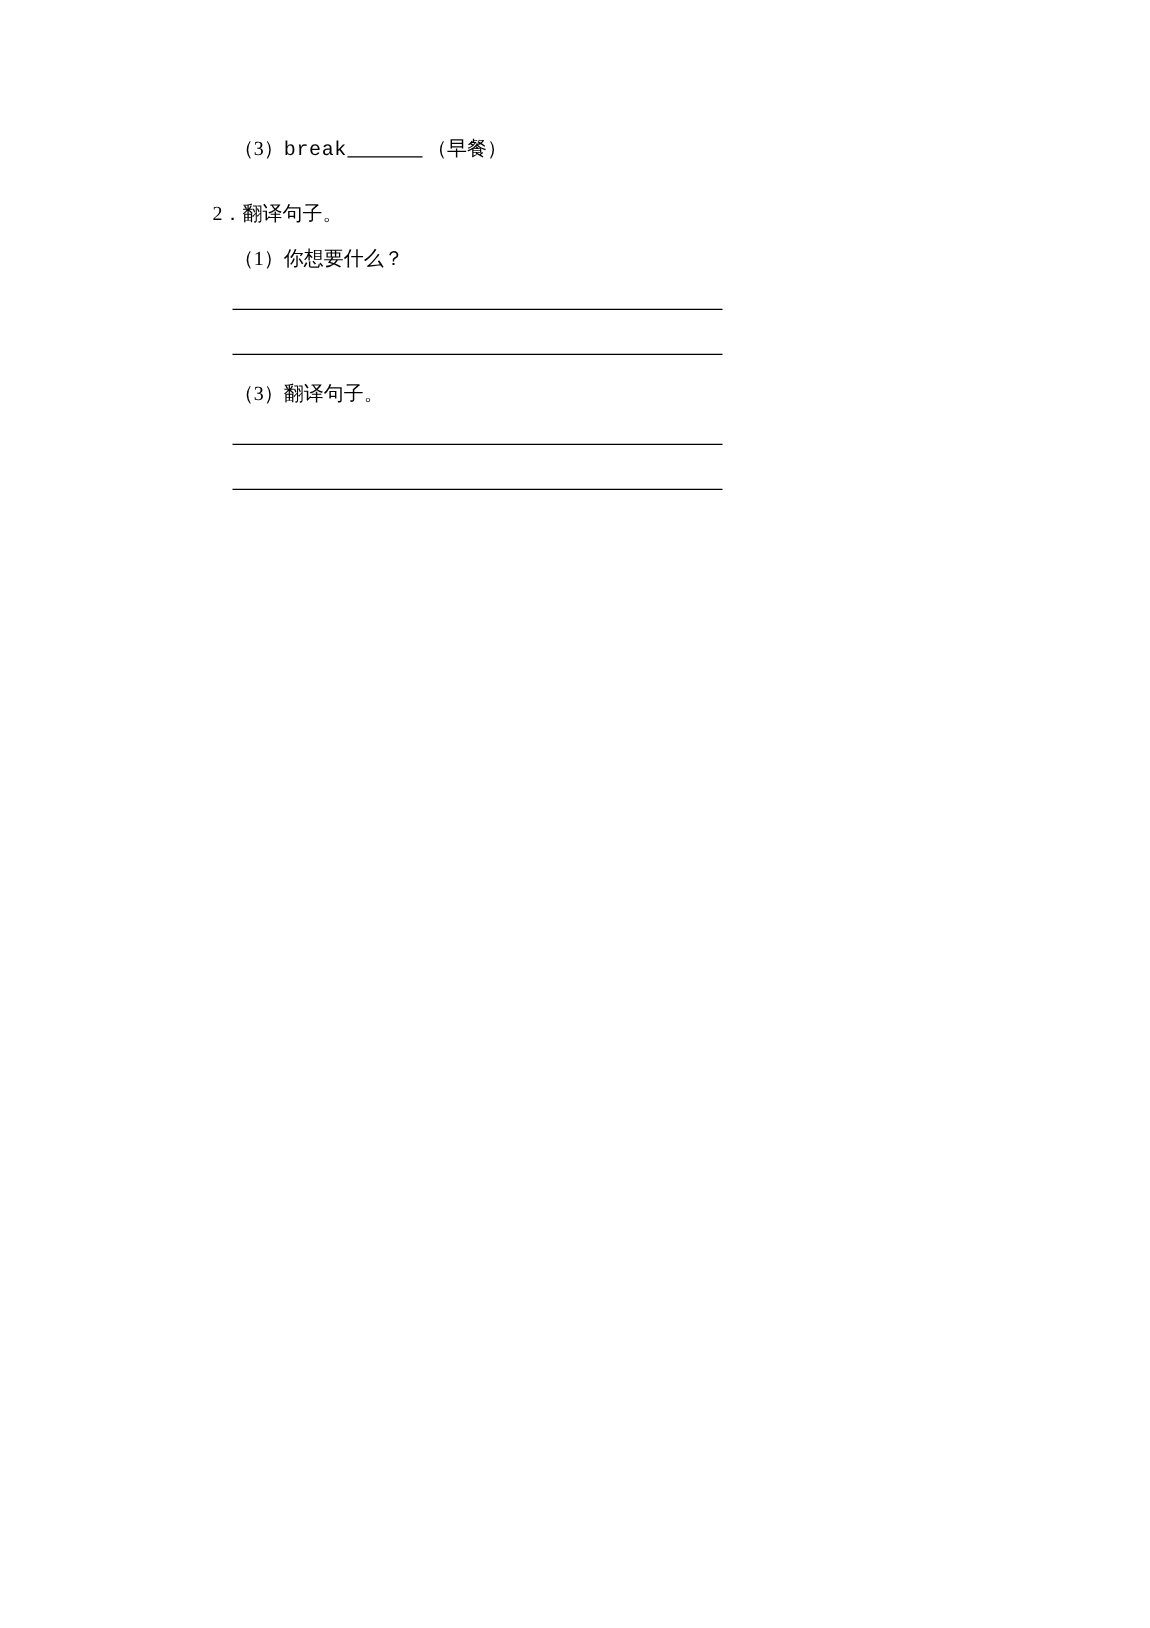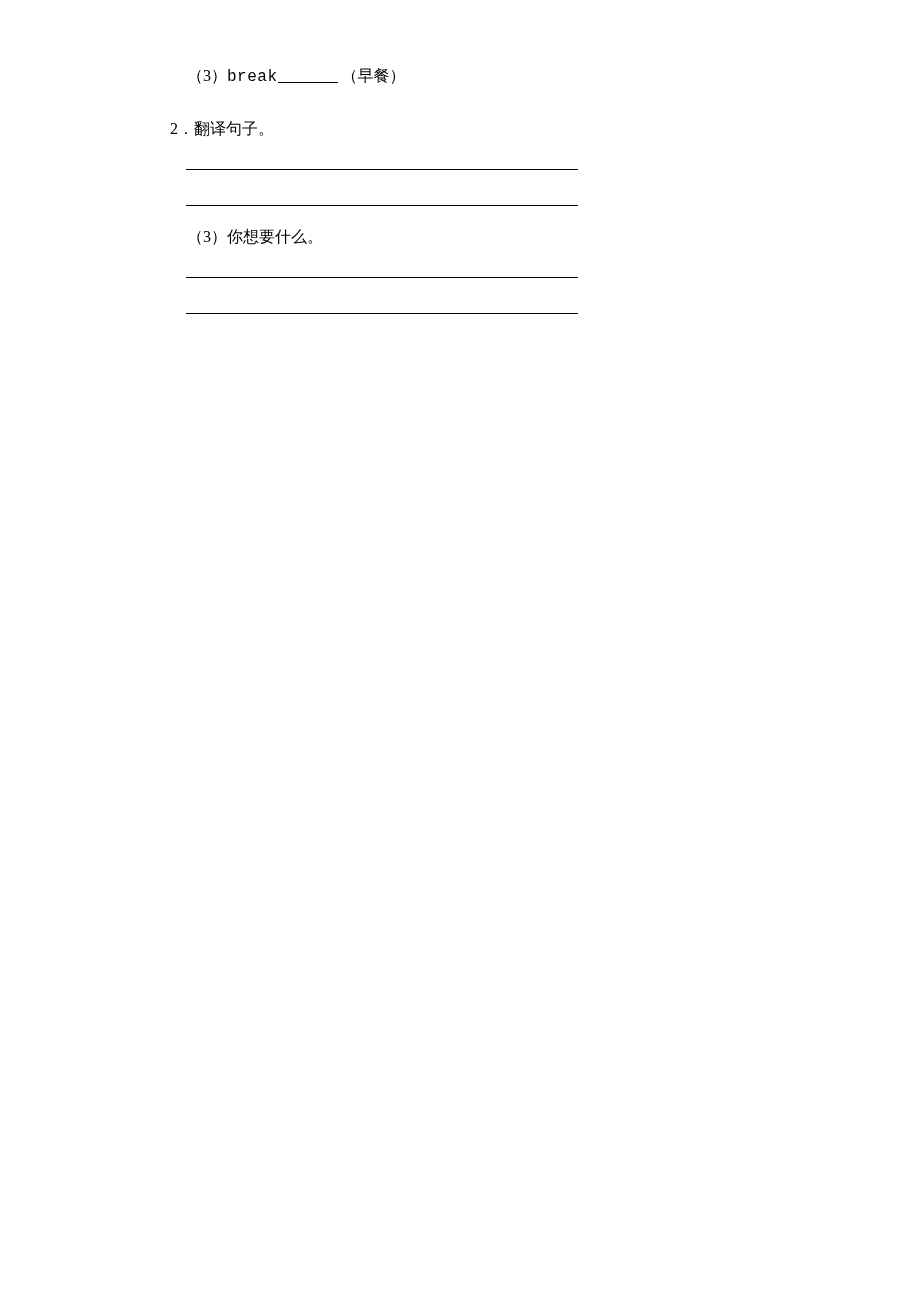--- a/index.html
+++ b/index.html
@@ -6,21 +6,21 @@
       margin: 0;
       padding: 0;
       background: #ffffff;
       font-family: "SimSun", "宋体", serif;
       font-size: 16px;
       color: #000000;
       width: 920px;
       height: 1302px;
     }
     .content {
-      padding-top: 64px;
+      padding-top: 108px;
       padding-left: 170px;
       line-height: 1.5;
     }
     .line {
       margin-bottom: 12px;
       white-space: nowrap;
     }
     .q1-item {
       padding-left: 17px;
     }
@@ -59,30 +59,33 @@
 <body>
 
 <div class="content">
 
   <div class="line q1-item">
     <span>（3）</span><span class="mono">break</span><span class="uline"></span>&nbsp;<span>（早餐）</span>
   </div>
 
   <div class="line q2-heading">2．翻译句子。</div>
 
+  <div class="line q2-prompt">
+    <span>（1）</span><span>你想要什么？</span>
+  </div>
   <div class="answer-line">
     <span class="long-line"></span>
   </div>
 
   <div class="answer-line">
     <span class="long-line"></span>
   </div>
 
   <div class="line q2-prompt">
-    <span>（3）</span><span>你想要什么。</span>
+    <span>（3）</span><span>翻译句子。</span>
   </div>
   <div class="answer-line">
     <span class="long-line"></span>
   </div>
 
   <div class="answer-line">
     <span class="long-line"></span>
   </div>
 
 </div>

